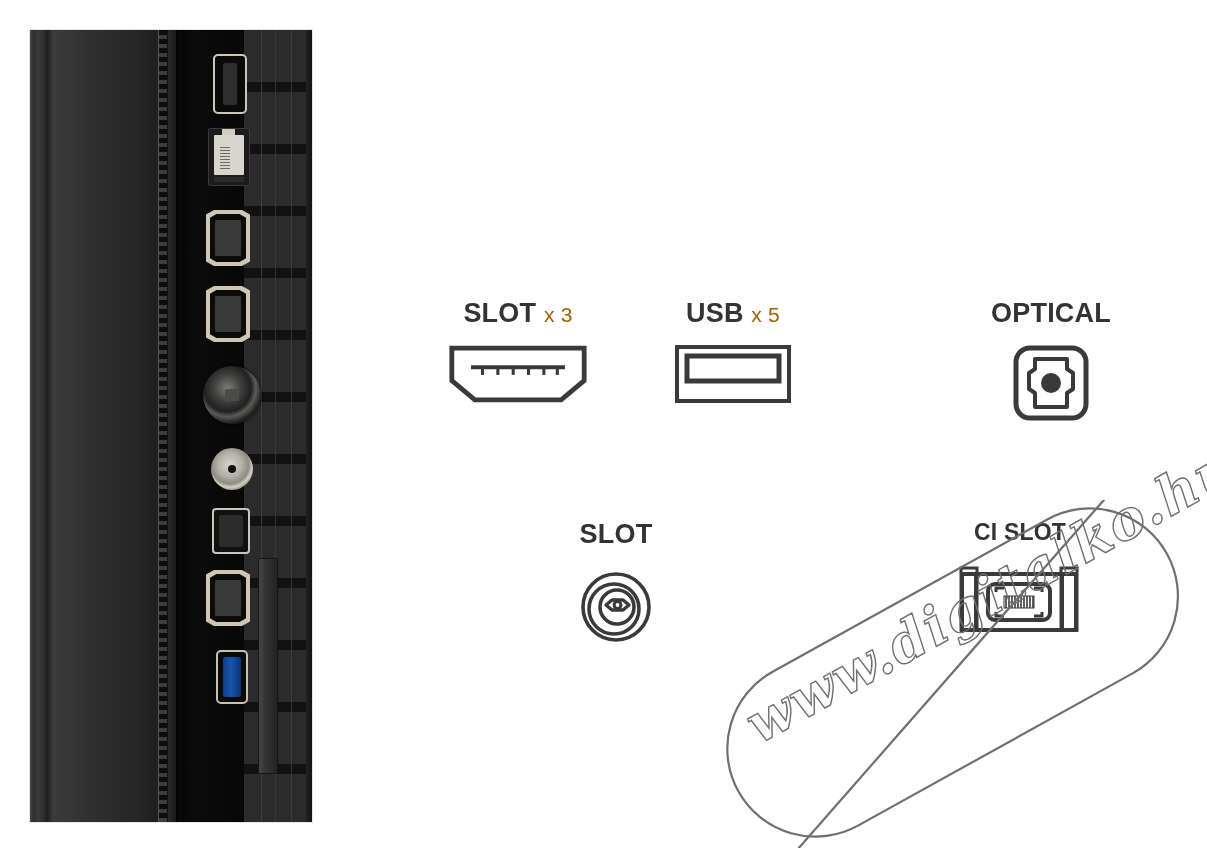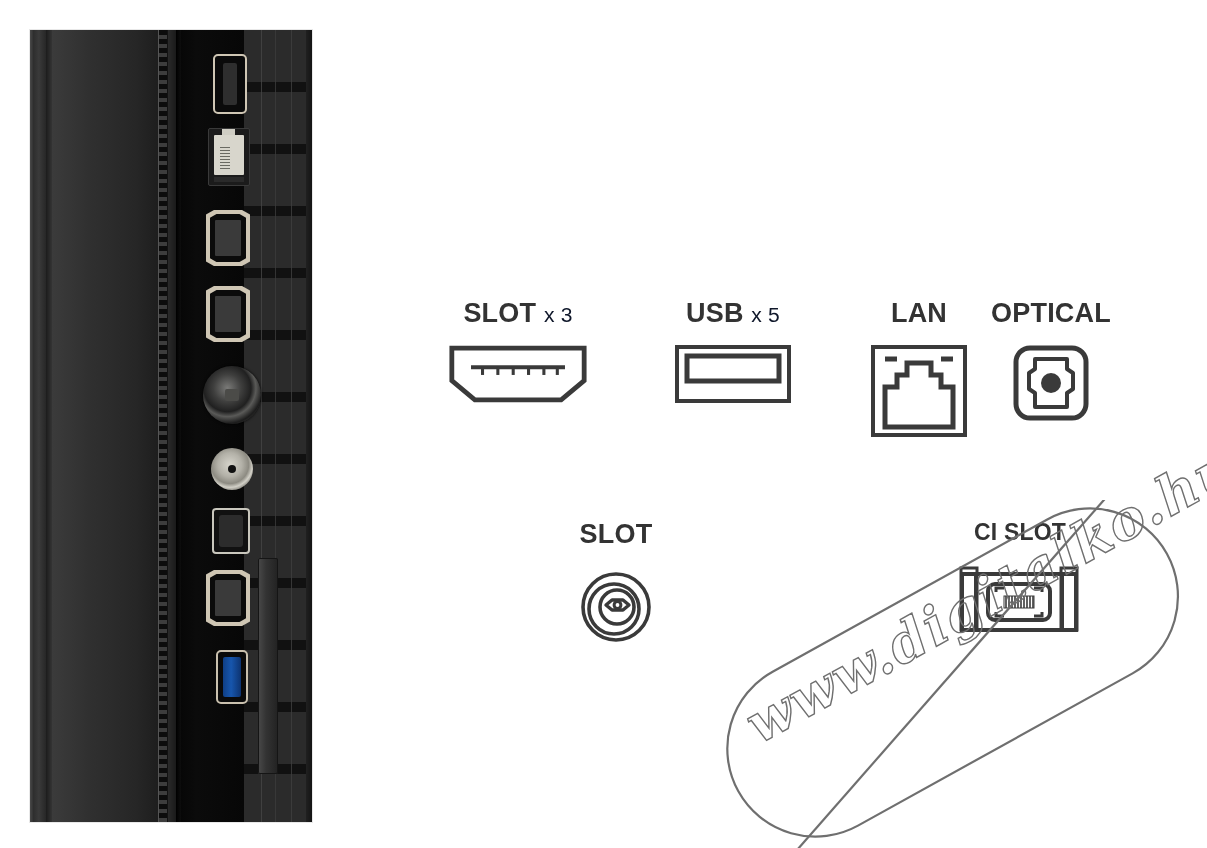--- a/index.html
+++ b/index.html
@@ -156,21 +156,21 @@
     border-radius:2px;box-shadow:inset 0 0 0 1px #151515;
   }
 
   
   .legend{position:absolute;left:0;top:0;width:1207px;height:848px;}
   .lg-item{position:absolute;text-align:center;}
   .lg-label{
     font-weight:bold;color:#333333;white-space:nowrap;
     letter-spacing:.2px;line-height:1;
   }
-  .lg-label .mult{font-weight:normal;font-size:.78em;color:#0f172a;}
+  .lg-label .mult{font-weight:normal;font-size:.78em;color:#a16207;}
   .lg-icon{margin-top:16px;display:flex;justify-content:center;align-items:flex-start;}
 
   
   .watermark{
     position:absolute;left:690px;top:500px;width:520px;height:348px;
     pointer-events:none;
   }
   .wm-text{
     position:absolute;left:60px;top:196px;
     transform:rotate(-29deg);transform-origin:left center;
@@ -262,33 +262,20 @@
         <span class="mult">x 5</span>
       </div>
       <div class="lg-icon">
         <svg width="120" height="62" viewBox="0 0 120 62" aria-hidden="true">
           <rect x="4" y="4" width="112" height="54" fill="none" stroke="#3a3a3a" stroke-width="4"></rect>
           <rect x="14" y="13" width="92" height="25" fill="none" stroke="#3a3a3a" stroke-width="5"></rect>
         </svg>
       </div>
     </div>
 
-    <div class="lg-item" style="left:864px;top:300px;width:110px">
-      <div class="lg-label" style="font-size:27px">
-        <span>LAN</span>
-      </div>
-      <div class="lg-icon">
-        <svg width="100" height="96" viewBox="0 0 100 96" aria-hidden="true">
-          <rect x="4" y="4" width="92" height="88" fill="none" stroke="#3a3a3a" stroke-width="4"></rect>
-          <path d="M16 84 V44 H28 V32 H38 V20 H62 V32 H72 V44 H84 V84 Z" fill="none" stroke="#3a3a3a" stroke-width="5" stroke-linejoin="miter"></path>
-          <line x1="16" y1="16" x2="28" y2="16" stroke="#3a3a3a" stroke-width="5"></line>
-          <line x1="72" y1="16" x2="84" y2="16" stroke="#3a3a3a" stroke-width="5"></line>
-        </svg>
-      </div>
-    </div>
 
     <div class="lg-item" style="left:956px;top:300px;width:190px">
       <div class="lg-label" style="font-size:27px">
         <span>OPTICAL</span>
       </div>
       <div class="lg-icon">
         <svg width="80" height="80" viewBox="0 0 80 80" aria-hidden="true">
           <rect x="5" y="5" width="70" height="70" rx="14" ry="14" fill="none" stroke="#3a3a3a" stroke-width="5"></rect>
           <path d="M24 16 H56 V26 L62 30 V46 L56 50 V64 H24 V50 L18 46 V30 L24 26 Z" fill="none" stroke="#3a3a3a" stroke-width="4" stroke-linejoin="round"></path>
           <circle cx="40" cy="40" r="10" fill="#3a3a3a"></circle>

